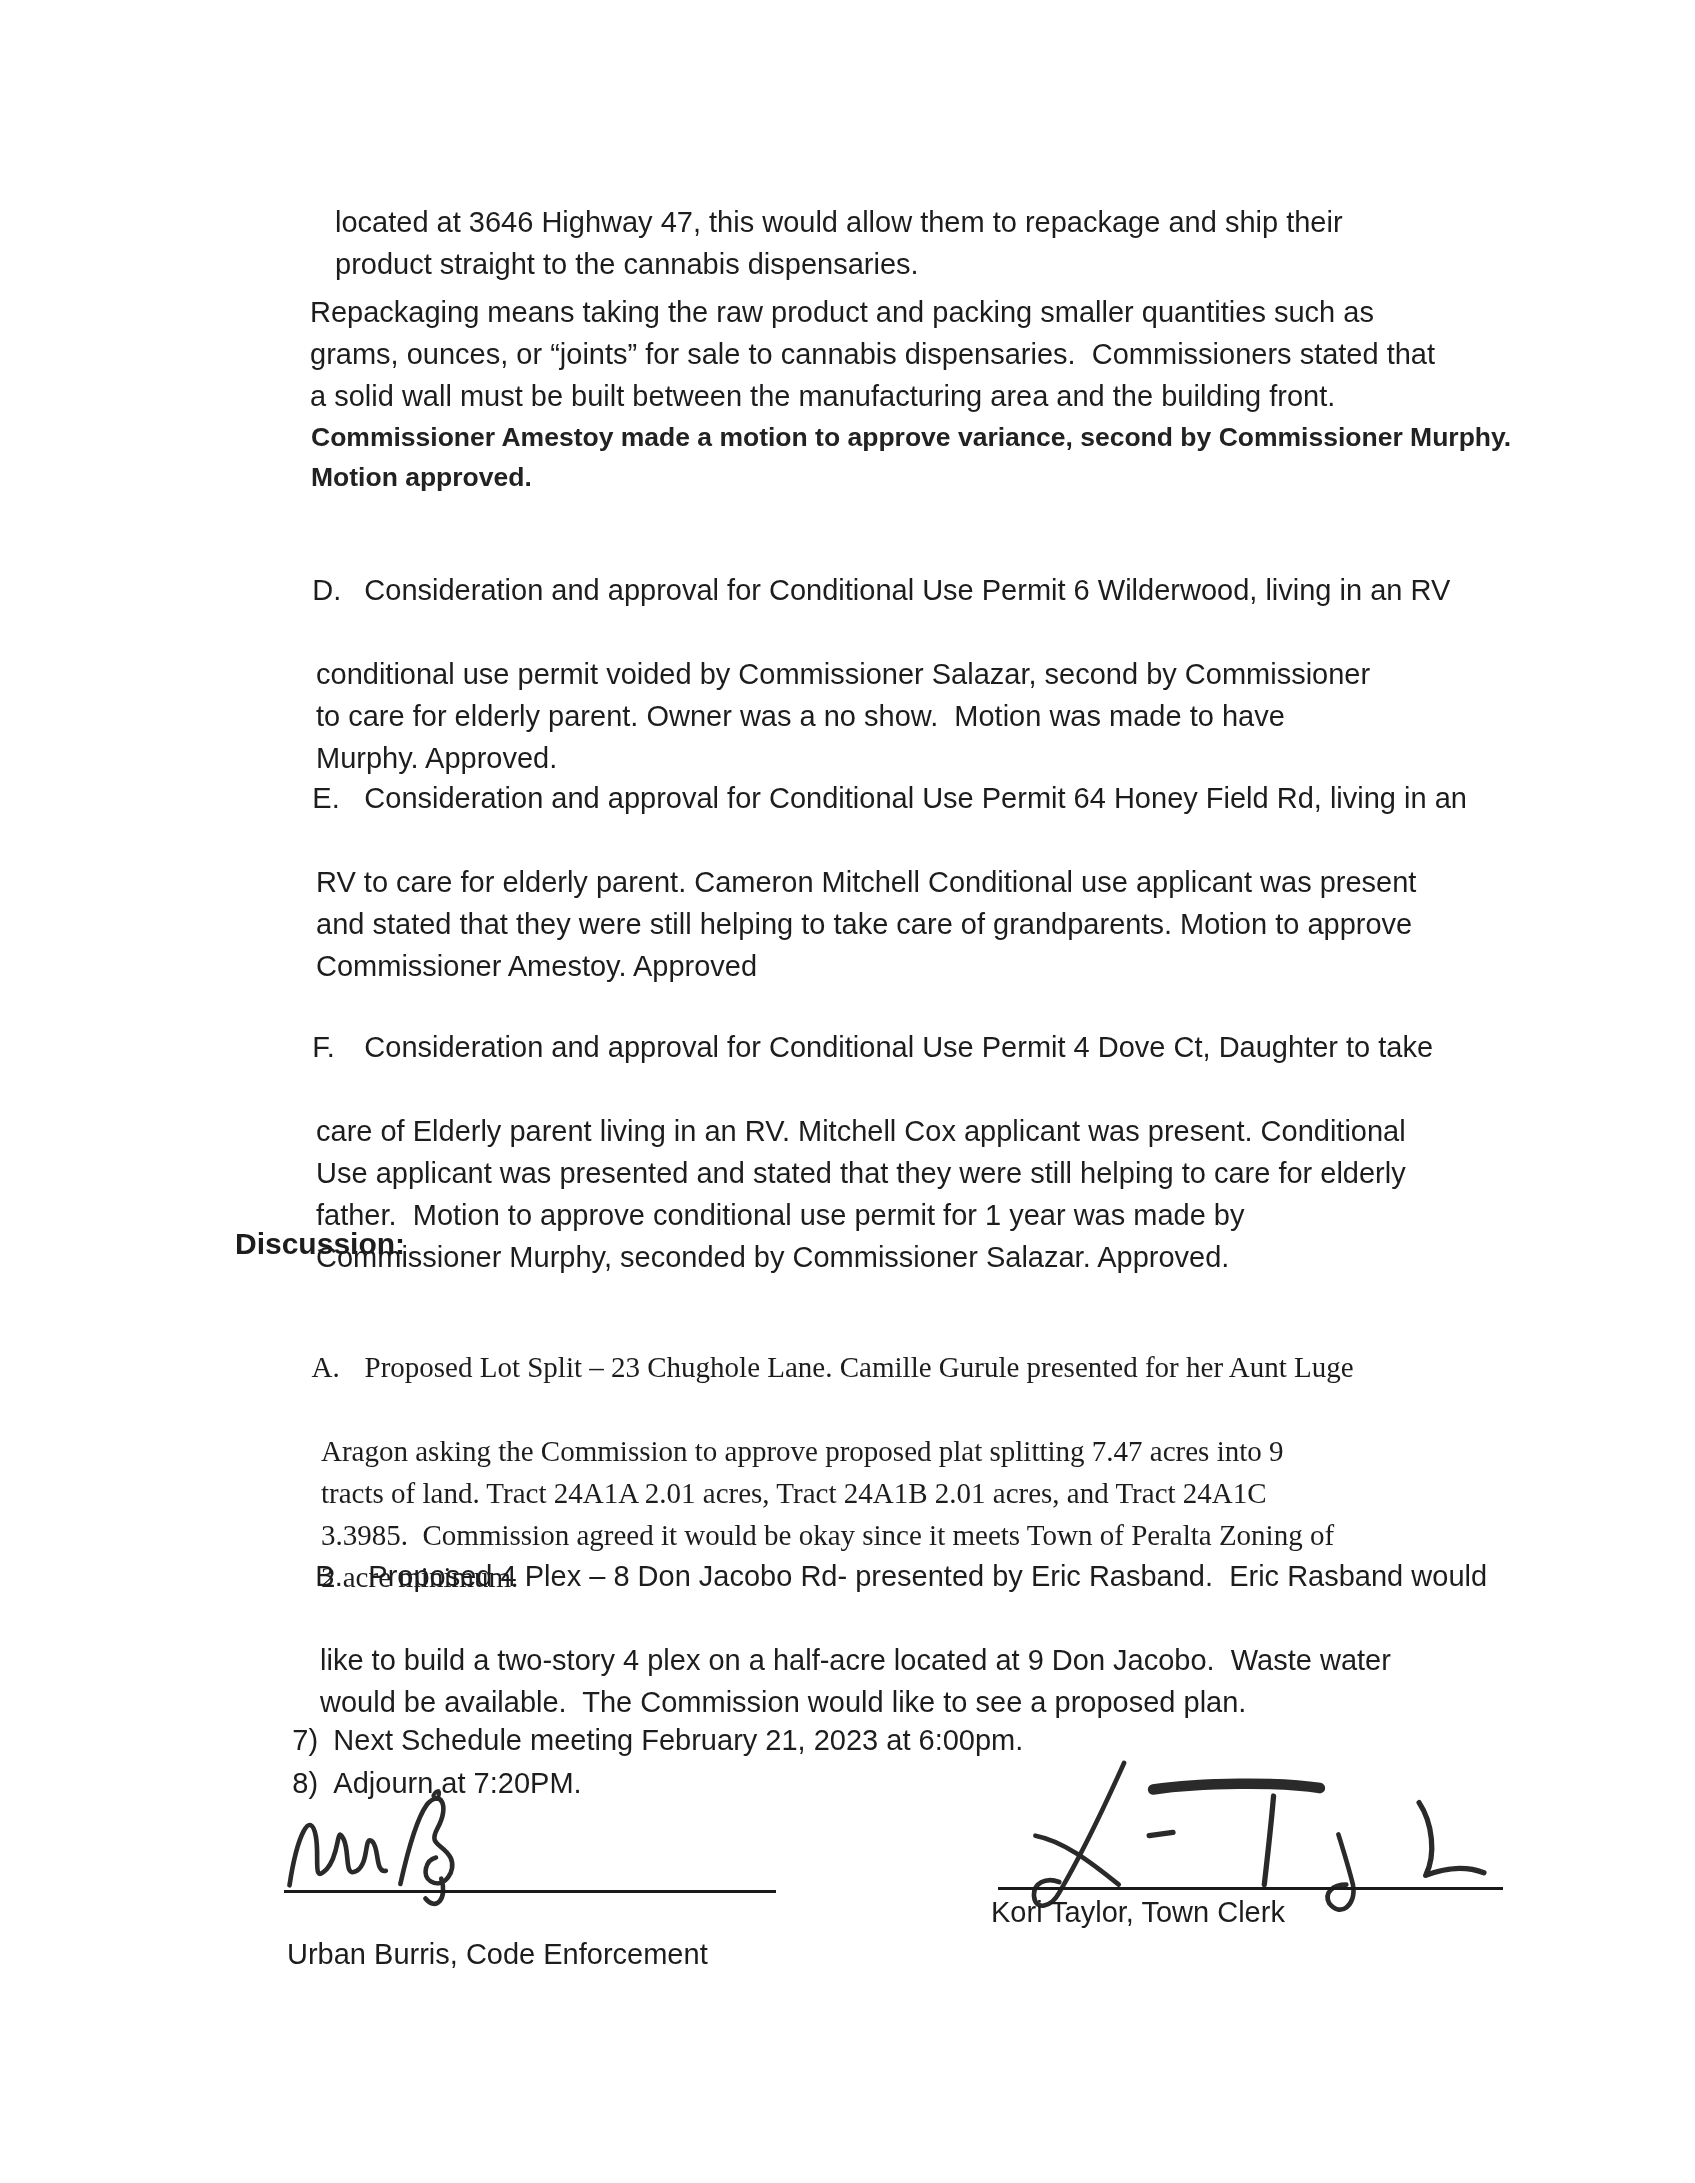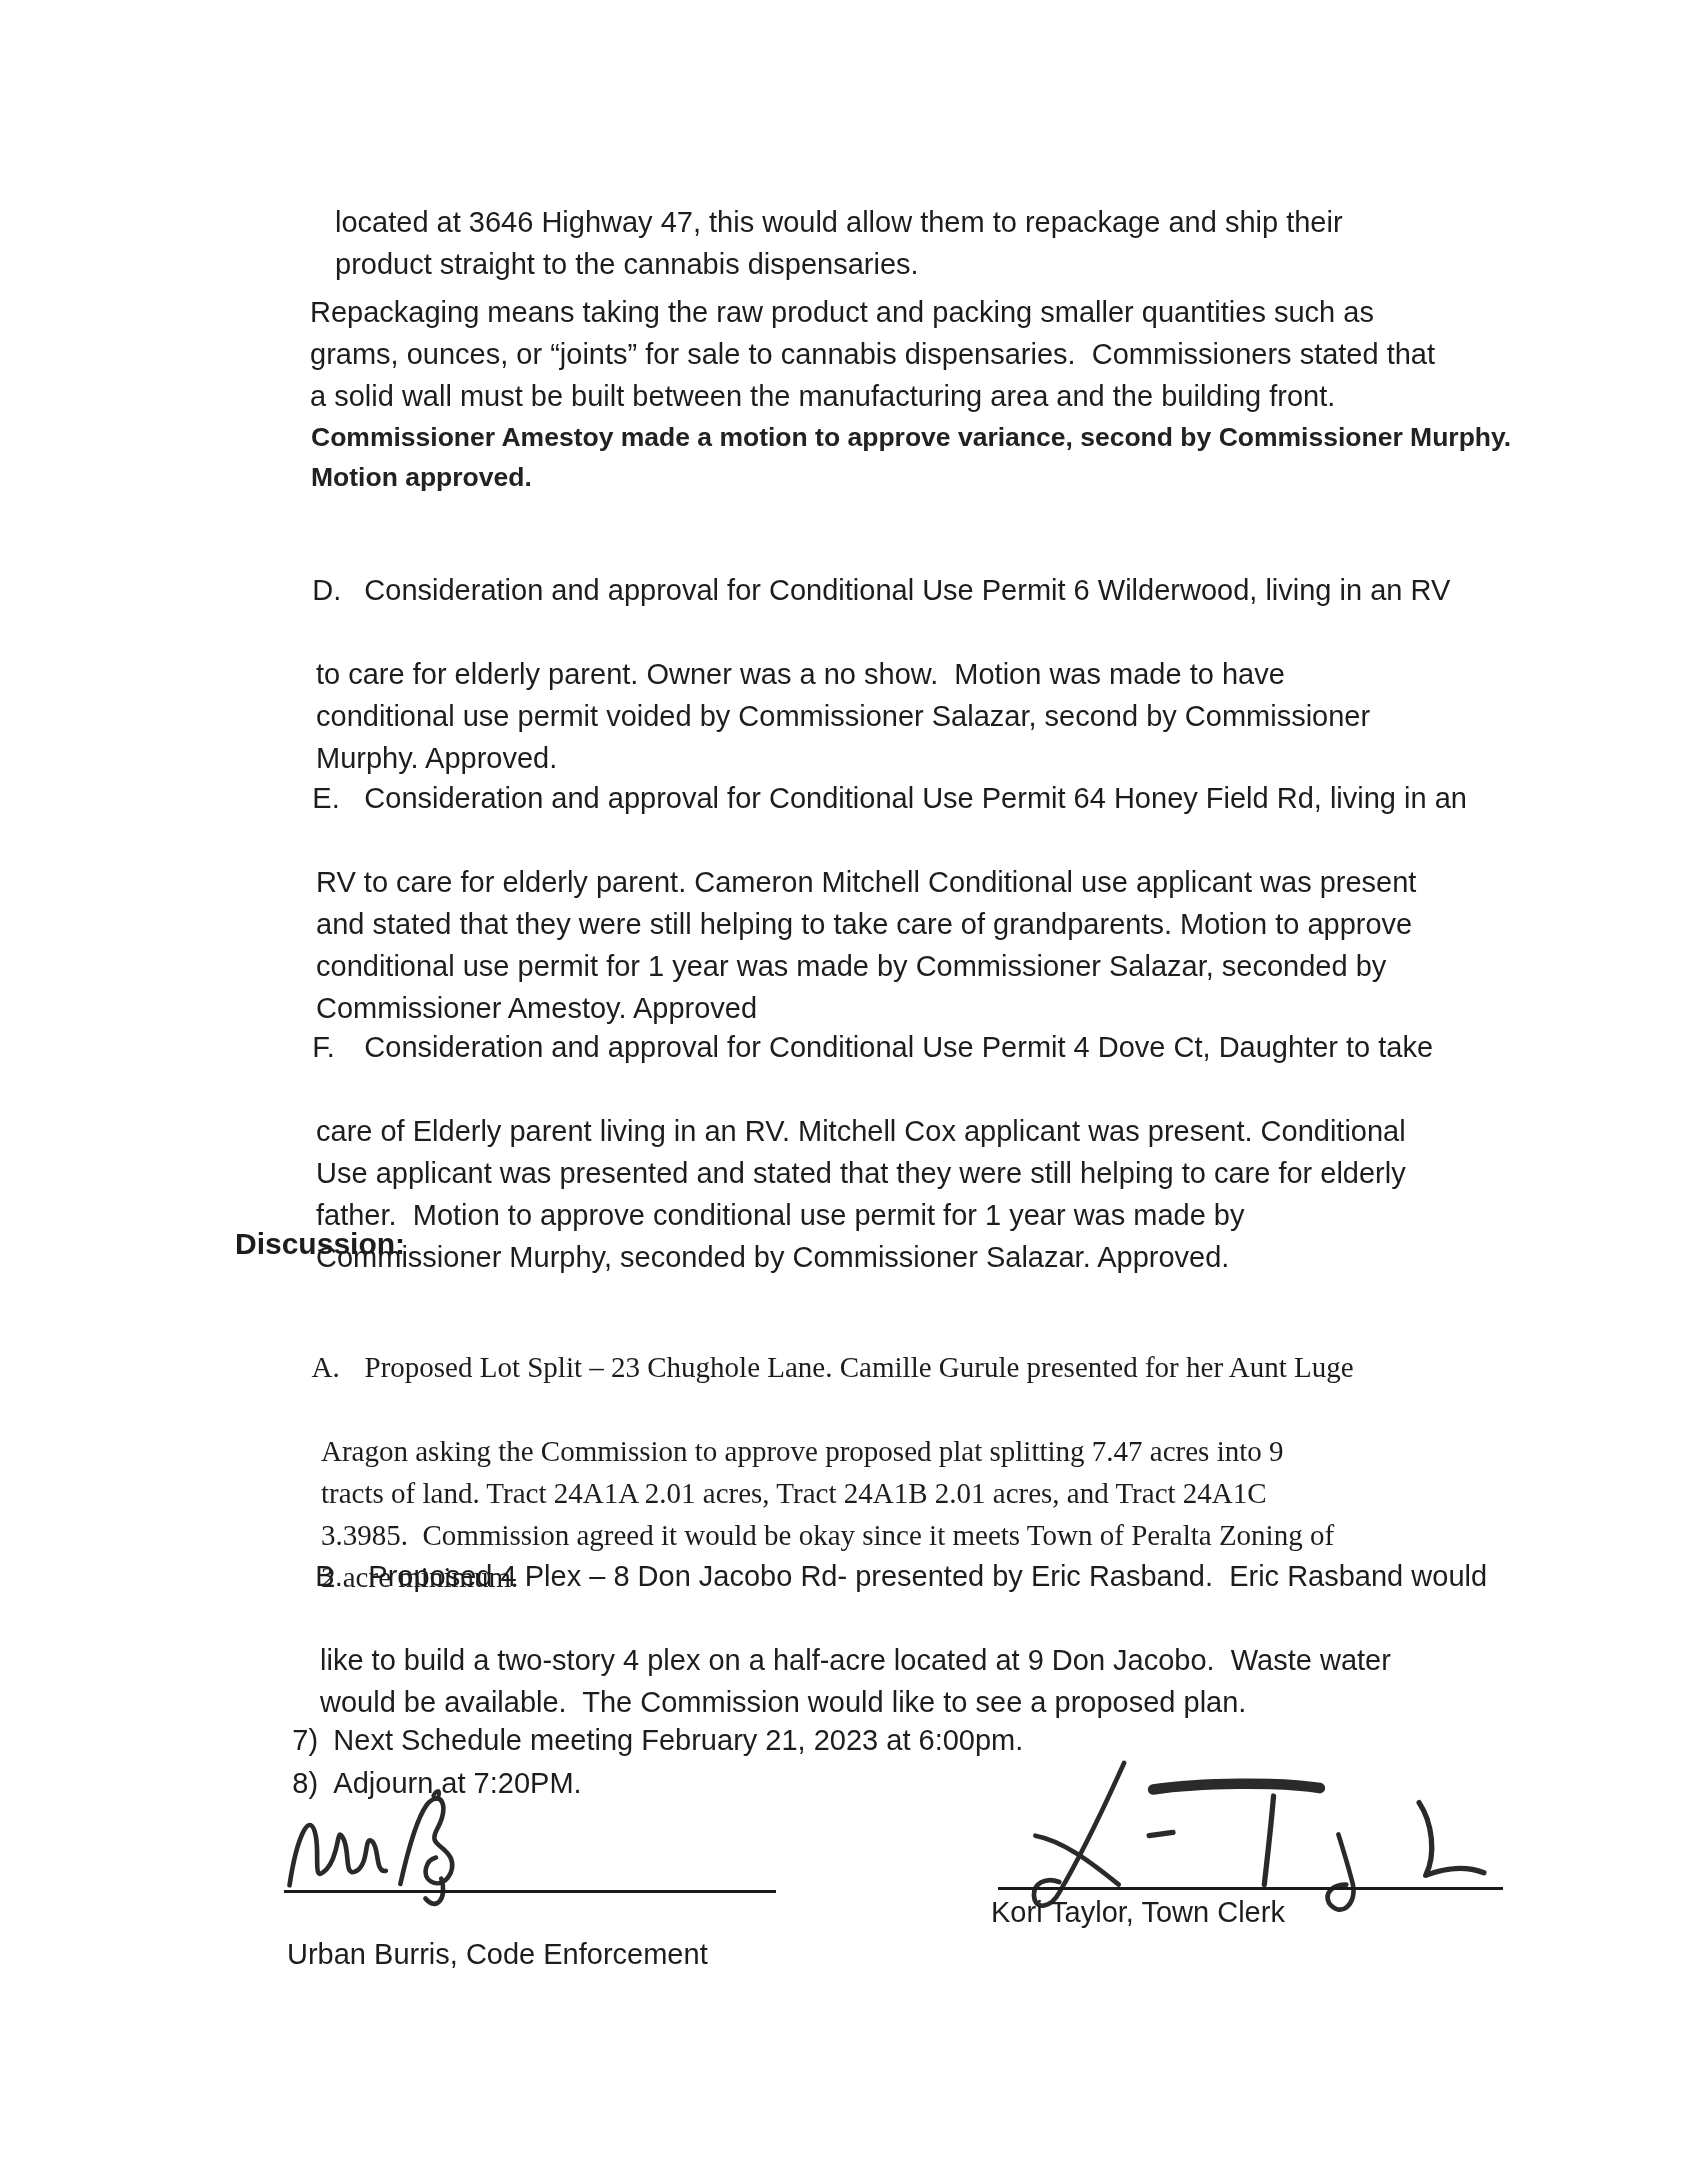--- a/index.html
+++ b/index.html
@@ -44,34 +44,33 @@
   <section class="small" style="top:417px;left:311px;font-weight:bold;">
     <div class="line">Commissioner Amestoy made a motion to approve variance, second by Commissioner Murphy.</div>
     <div class="line">Motion approved.</div>
   </section>
 
   <section style="top:527px;left:264px;">
     <div class="line">
       <span class="marker mk78">D.</span><span>Consideration and approval for Conditional Use Permit 6 Wilderwood, living in an RV</span>
     </div>
     <div class="cont78">
+      <div class="line">conditional use permit voided by Commissioner Salazar, second by Commissioner</div>
       <div class="line">to care for elderly parent. Owner was a no show.  Motion was made to have</div>
-      <div class="line">conditional use permit voided by Commissioner Salazar, second by Commissioner</div>
       <div class="line">Murphy. Approved.</div>
     </div>
   </section>
 
   <section style="top:735px;left:264px;">
     <div class="line">
       <span class="marker mk78">E.</span><span>Consideration and approval for Conditional Use Permit 64 Honey Field Rd, living in an</span>
     </div>
     <div class="cont78">
       <div class="line">RV to care for elderly parent. Cameron Mitchell Conditional use applicant was present</div>
       <div class="line">and stated that they were still helping to take care of grandparents. Motion to approve</div>
-      <div class="line">conditional use permit for 1 year was made by Commissioner Salazar, seconded by</div>
       <div class="line">Commissioner Amestoy. Approved</div>
     </div>
   </section>
 
   <section style="top:984px;left:264px;">
     <div class="line">
       <span class="marker mk78">F.</span><span>Consideration and approval for Conditional Use Permit 4 Dove Ct, Daughter to take</span>
     </div>
     <div class="cont78">
       <div class="line">care of Elderly parent living in an RV. Mitchell Cox applicant was present. Conditional</div>

